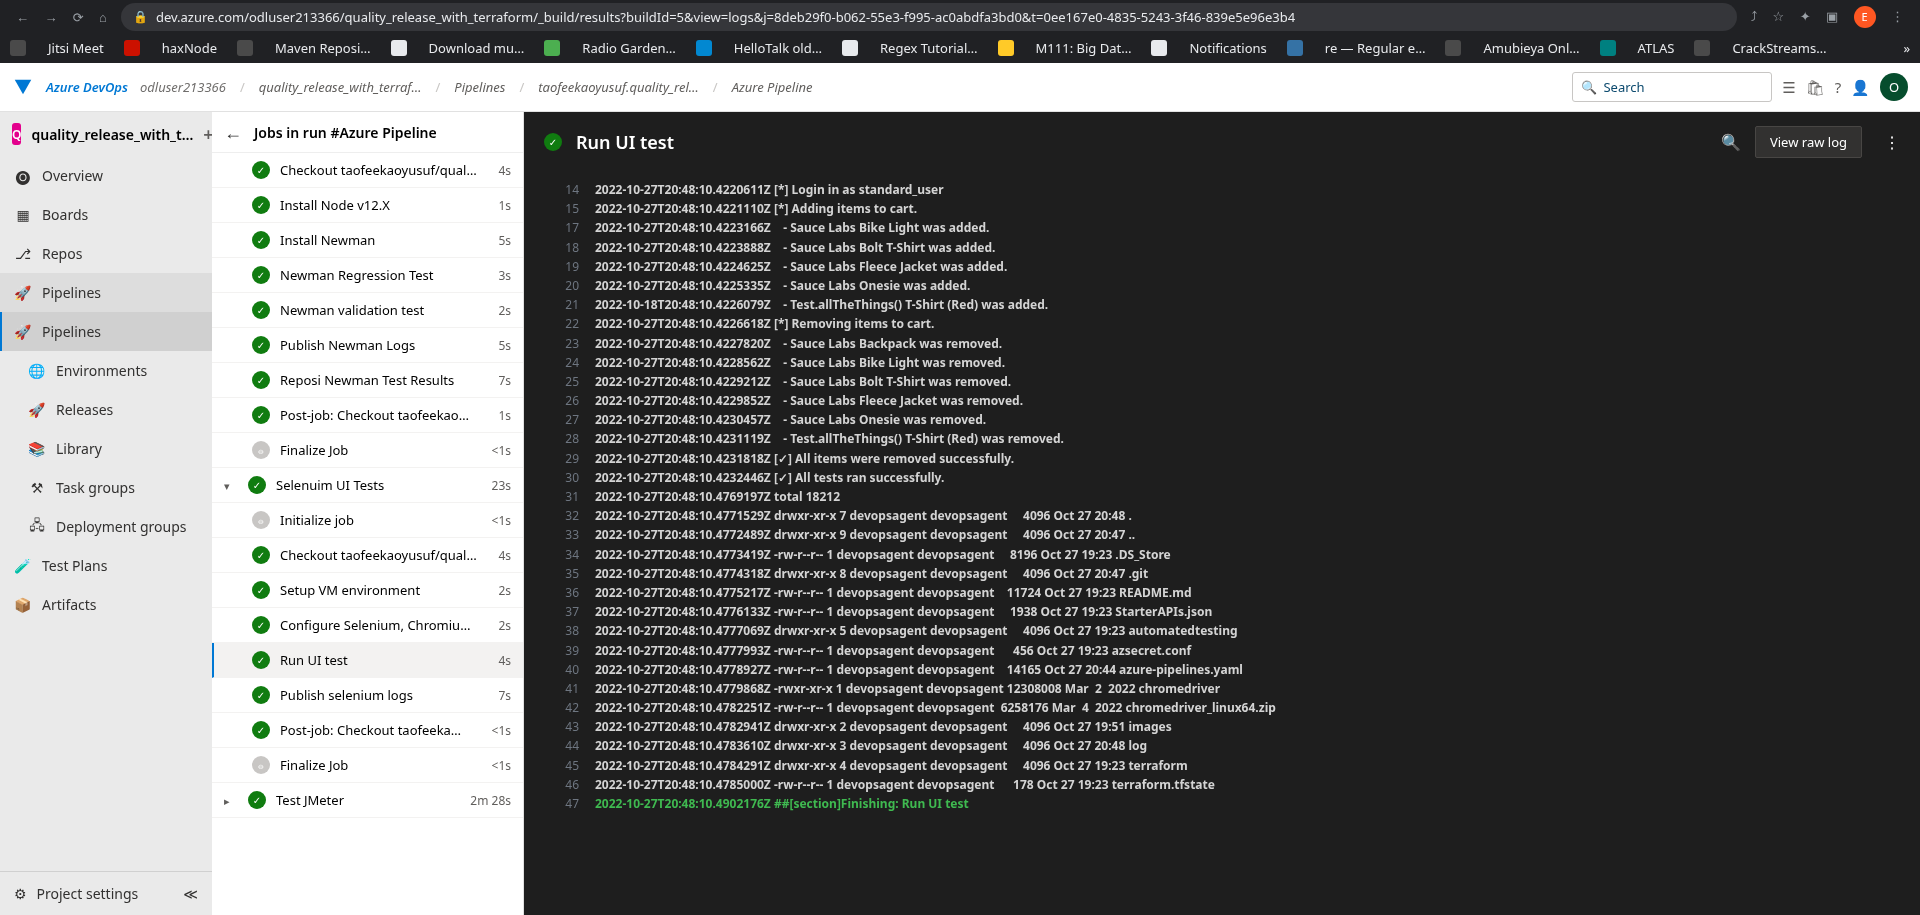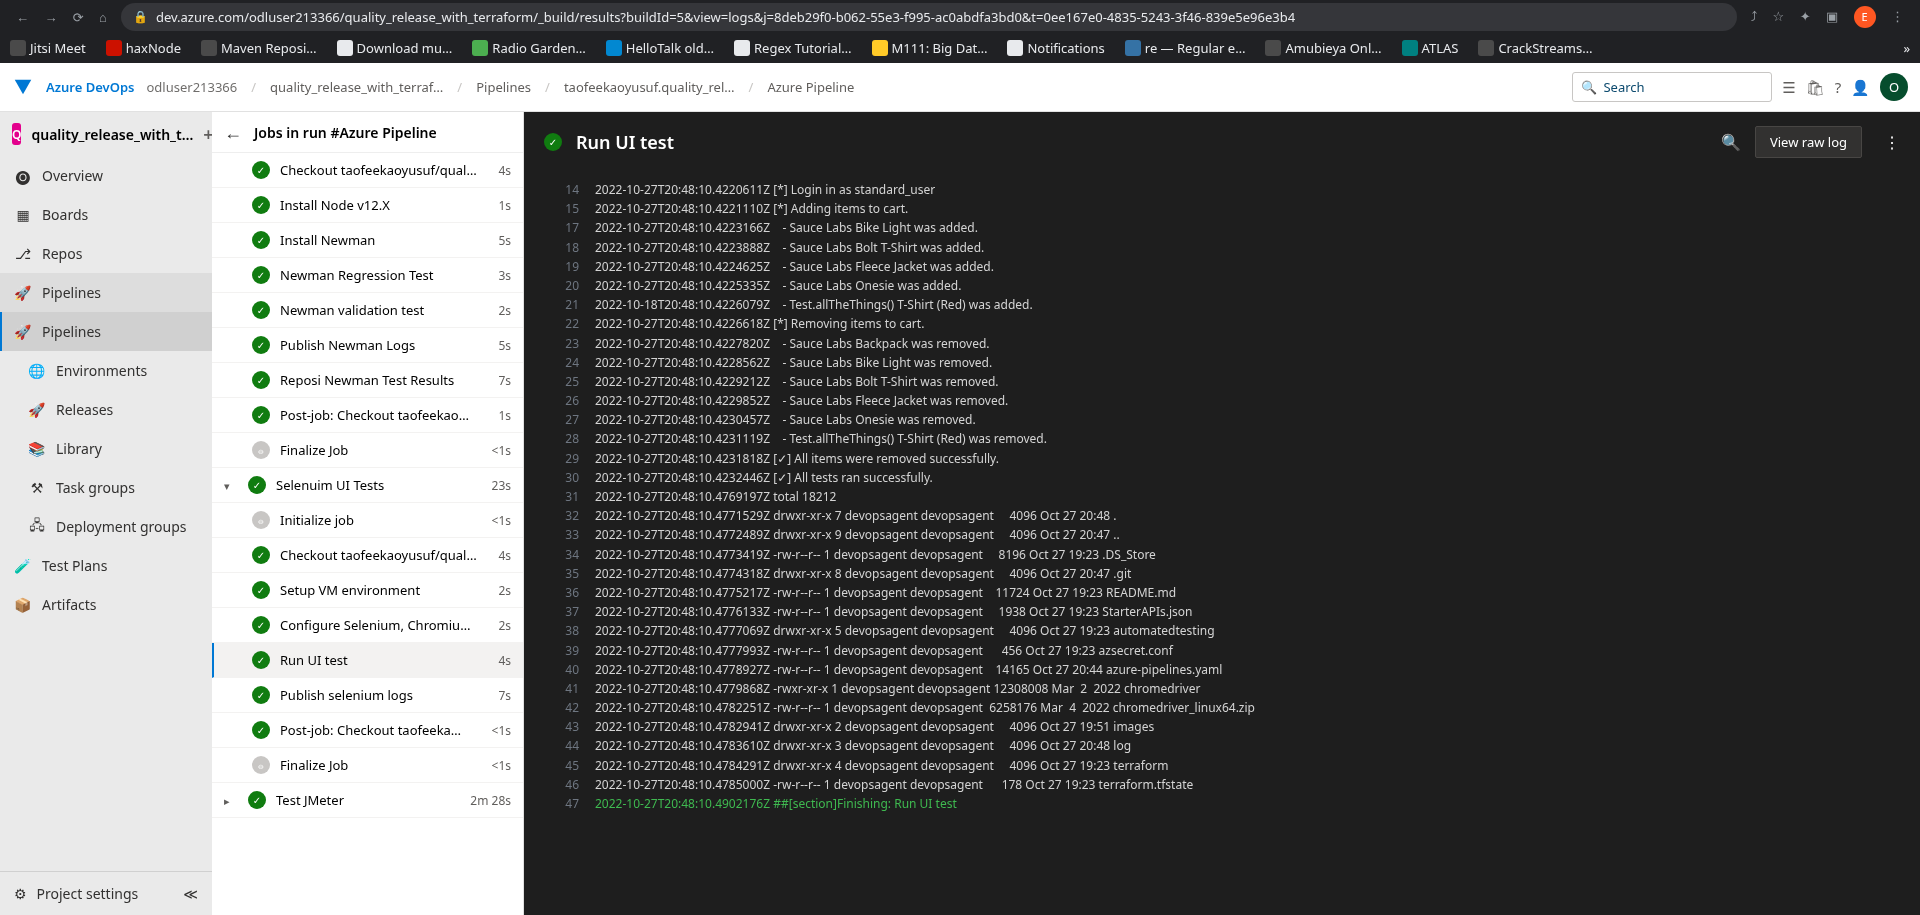--- a/index.html
+++ b/index.html
@@ -7,28 +7,28 @@
 
   
   .browser-top { height: 33px; background: #202124; display: flex; align-items: center; padding: 0 10px; gap: 8px; color: #9aa0a6; font-size: 13px; }
   .nav-icons span { margin: 0 6px; cursor: pointer; }
   .address-bar { flex: 1; background: #35363a; height: 28px; border-radius: 14px; display: flex; align-items: center; padding: 0 12px; gap: 8px; color: #e8eaed; font-size: 13px; }
   .lock { font-size: 12px; }
   .right-icons span { margin: 0 6px; }
   .profile-circle { width: 22px; height: 22px; border-radius: 50%; background: #ff5722; color: #fff; display: inline-flex; align-items: center; justify-content: center; font-size: 11px; margin-left: 4px;}
 
   .bookmarks { height: 30px; background: #202124; display: flex; align-items: center; padding: 0 10px; gap: 20px; color: #e8eaed; font-size: 13px; }
-  .bookmarks .bm { display: flex; align-items: center; gap: 4px; }
+  .bookmarks .bm { display: flex; align-items: center; gap: 22px; }
   .bm-icon { width: 16px; height: 16px; border-radius: 3px; display: inline-block; }
 
   
   .azure-header { height: 49px; background: #fff; border-bottom: 1px solid #e1e1e1; display: flex; align-items: center; padding: 0 12px; gap: 12px; font-size: 13px; color: #605e5c; }
   .azure-logo { width: 22px; height: 22px; display: inline-block; }
   .azure-logo svg { width:22px; height:22px; }
-  .crumb { color: #605e5c; }
+  .crumb { color: #605e5c; font-style: italic; }
   .crumb.dim { opacity: .9; }
   .crumb-sep { color: #c8c6c4; margin: 0 2px; }
   .azure-right { margin-left: auto; display: flex; align-items: center; gap: 10px; }
   .search-box { width: 200px; height: 30px; border: 1px solid #c8c6c4; border-radius: 3px; display: flex; align-items: center; padding: 0 8px; gap: 6px; color: #605e5c; }
   .hdr-icon { color: #605e5c; font-size: 15px; }
   .avatar { width: 28px; height: 28px; border-radius: 50%; background: #064d2d; color: #fff; display: flex; align-items: center; justify-content: center; font-size: 13px; }
 
   
   .main { display: flex; height: 803px; }
   .sidebar-nav { width: 212px; background: #eaeaea; display: flex; flex-direction: column; font-size: 14px; }
@@ -60,21 +60,21 @@
 
   
   .log-panel { flex: 1; background: #1e1e1e; color: #d4d4d4; display: flex; flex-direction: column; }
   .log-head { display: flex; align-items: center; padding: 14px 20px; gap: 14px; }
   .log-title { font-size: 18px; font-weight: 600; color: #fff; }
   .log-head .spacer { flex: 1; }
   .raw-btn { background: #323130; border: 1px solid #484644; color: #fff; padding: 6px 14px; border-radius: 2px; font-size: 13px; }
   .log-body { flex: 1; overflow: auto; font-family: "SF Mono", Consolas, monospace; font-size: 12px; padding: 8px 0 8px 0; }
   .lrow { display: flex; padding: 0 16px; line-height: 1.6; white-space: pre; margin-left: 19px; }
   .lnum { width: 36px; text-align: right; color: #6e7681; padding-right: 16px; flex-shrink: 0; }
-  .ltxt { color: #d4d4d4; }
+  .ltxt { color: #d4d4d4; font-weight: bold; }
   .ltxt.green { color: #3fb950; }
 
   
   .jobs-list::-webkit-scrollbar, .log-body::-webkit-scrollbar { width: 8px; }
   .jobs-list::-webkit-scrollbar-thumb { background: #c8c6c4; border-radius: 4px; }
   .log-body::-webkit-scrollbar-thumb { background: #424242; }
 </style>
 </head>
 <body>
 

